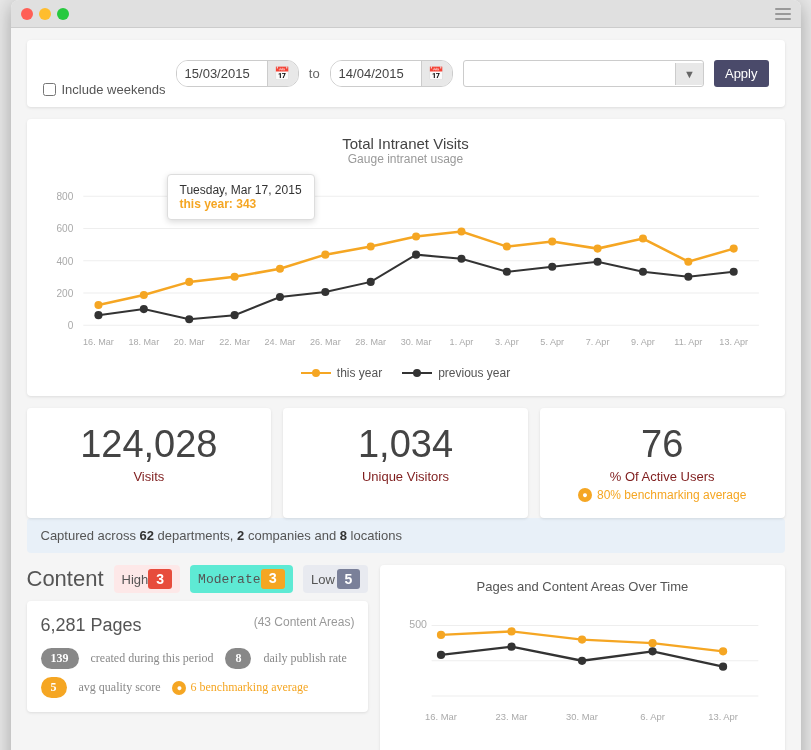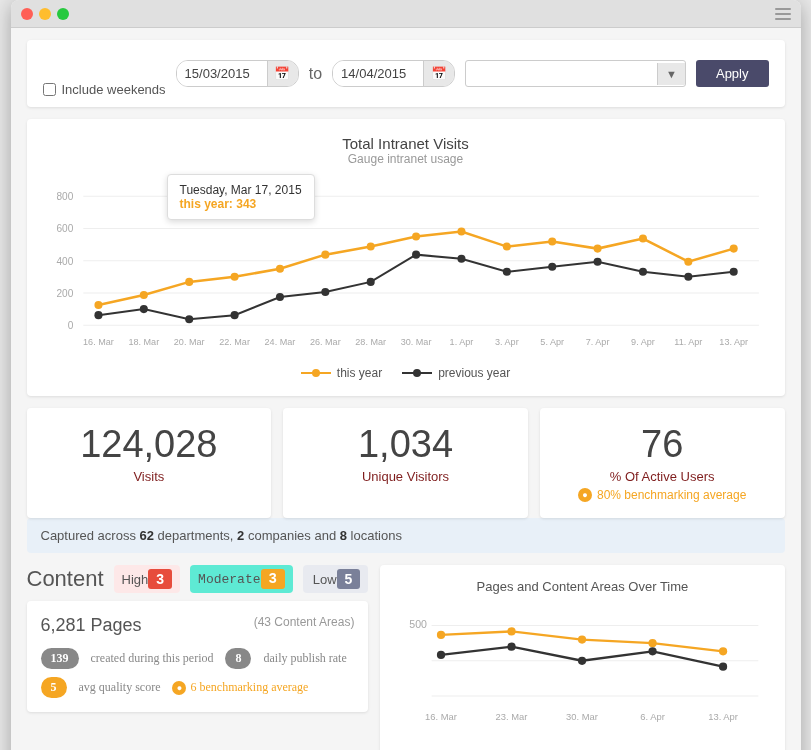--- a/index.html
+++ b/index.html
@@ -84,21 +84,21 @@
     }
     .cal-btn {
       background: #e8e8e8;
       border: none;
       border-left: 1px solid #ccc;
       padding: 5px 7px;
       cursor: pointer;
       font-size: 13px;
       color: #666;
     }
-    .to-label { font-size: 16px; color: #666; }
+    .to-label { font-size: 13px; color: #666; }
     .dropdown-wrap {
       flex: 1;
       border: 1px solid #ccc;
       border-radius: 3px;
       overflow: hidden;
       background: white;
       display: flex;
       align-items: center;
     }
     .dropdown-wrap select {
@@ -116,21 +116,21 @@
       background: #e8e8e8;
       border-left: 1px solid #ccc;
       font-size: 11px;
       color: #666;
     }
     .apply-btn {
       background: #4a4a6a;
       color: white;
       border: none;
       border-radius: 3px;
-      padding: 6px 20px;
+      padding: 6px 11px;
       font-size: 13px;
       cursor: pointer;
     }
 
     
     .chart-card {
       background: white;
       border-radius: 4px;
       padding: 16px;
       margin-bottom: 12px;
@@ -242,21 +242,21 @@
       font-weight: 300;
       color: #555;
     }
     .badge {
       border-radius: 4px;
       padding: 4px 8px;
       font-size: 13px;
       color: #555;
       display: flex;
       align-items: center;
-      justify-content: flex-end;
+      justify-content: space-between;
       flex: 1;
       max-width: 120px;
     }
     .badge-high { background: #fde8e8; }
     .badge-moderate { background: #5eead4; font-family: Liberation Mono, monospace; }
     .badge-low { background: #e8eaf0; }
     .badge-count {
       border-radius: 3px;
       padding: 2px 8px;
       color: white;

